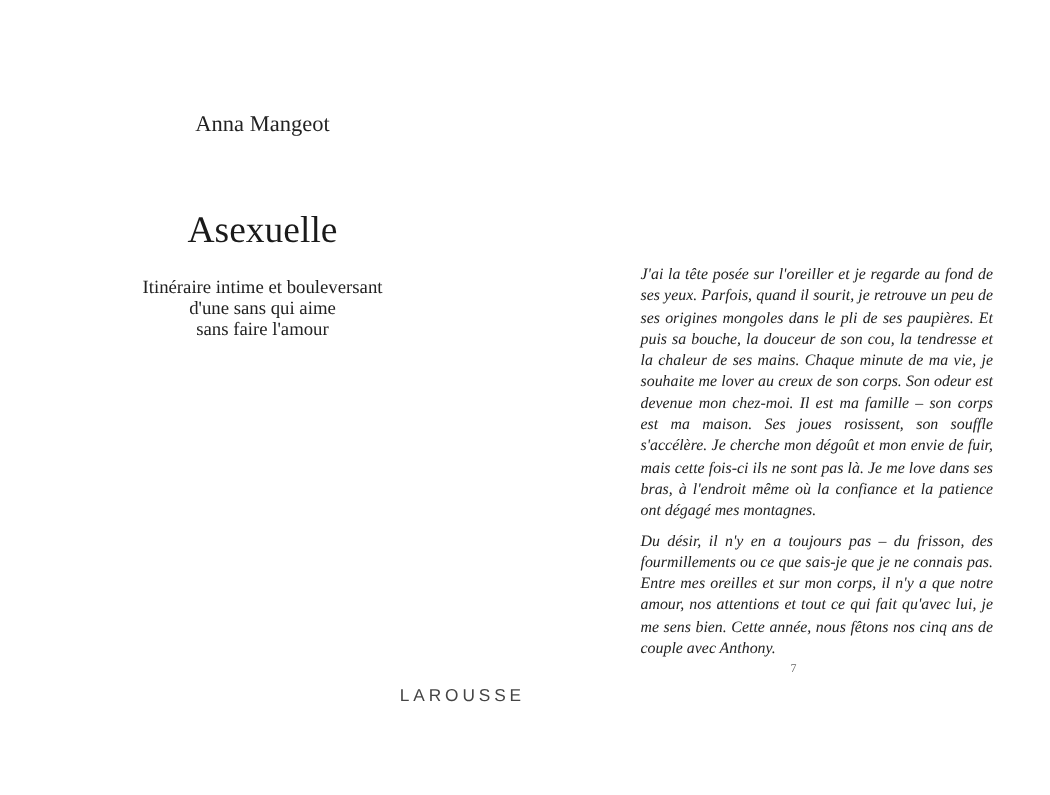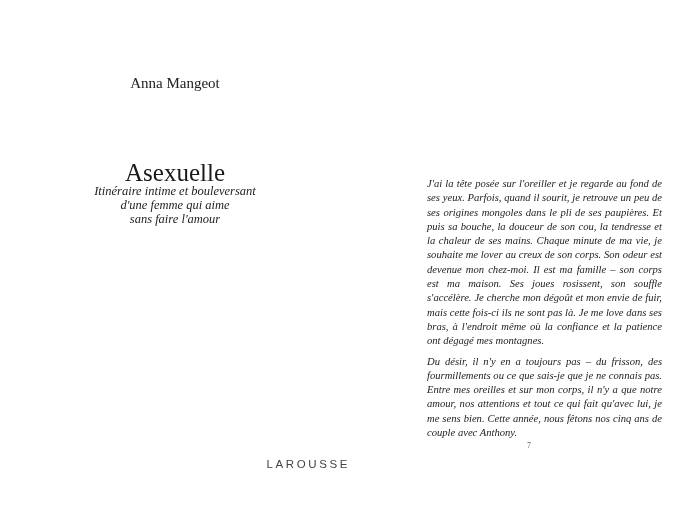--- a/index.html
+++ b/index.html
@@ -1,37 +1,37 @@
 <!DOCTYPE html>
 <html><head>
   <meta charset="utf-8">
   <style>
     html, body { margin: 0; padding: 0; background: #ffffff; }
     body { width: 700px; height: 530px; position: relative; overflow: hidden; font-family: "Liberation Serif", "DejaVu Serif", serif; color: #1a1a1a; }
     .page { position: absolute; top: 0; height: 506px; }
     .left { left: 0; width: 350px; }
     .right { left: 350px; width: 350px; }
     .author { position: absolute; top: 75px; left: 0; width: 100%; text-align: center; font-size: 15px; color: #222; }
-    .title { position: absolute; top: 159px; left: 0; width: 100%; text-align: center; font-size: 25px; color: #1a1a1a; }
-    .subtitle { position: absolute; top: 184px; left: 0; width: 100%; text-align: center; font-size: 12.5px; font-style: italic; line-height: 14px; color: #222; }
+    .title { position: absolute; top: 140px; left: 0; width: 100%; text-align: center; font-size: 25px; color: #1a1a1a; }
+    .subtitle { position: absolute; top: 184px; left: 0; width: 100%; text-align: center; font-size: 12.5px; line-height: 14px; color: #222; }
     .subtitle div { white-space: nowrap; }
     .publisher { position: absolute; top: 458px; left: 0; width: 100%; text-align: right; font-family: "Liberation Sans", "DejaVu Sans", sans-serif; font-size: 11.5px; letter-spacing: 2.6px; color: #444; }
     .body-text { position: absolute; top: 177px; left: 77px; width: 235px; font-size: 10.6px; font-style: italic; line-height: 14.3px; color: #222; text-align: justify; }
     .body-text p { margin: 0 0 6px 0; }
     .folio { position: absolute; top: 441px; left: 177px; font-size: 8px; color: #666; }
   </style>
 </head>
 <body>
 
 <div class="page left">
   <div class="author">Anna Mangeot</div>
   <div class="title">Asexuelle</div>
   <div class="subtitle">
     <div>Itinéraire intime et bouleversant</div>
-    <div>d'une femme qui aime</div>
+    <div>d'une sans qui aime</div>
     <div>sans faire l'amour</div>
   </div>
   <div class="publisher">LAROUSSE</div>
 </div>
 
 <div class="page right">
   <div class="body-text">
     <p>J'ai la tête posée sur l'oreiller et je regarde au fond de ses yeux. Parfois, quand il sourit, je retrouve un peu de ses origines mongoles dans le pli de ses paupières. Et puis sa bouche, la douceur de son cou, la tendresse et la chaleur de ses mains. Chaque minute de ma vie, je souhaite me lover au creux de son corps. Son odeur est devenue mon chez-moi. Il est ma famille – son corps est ma maison. Ses joues rosissent, son souffle s'accélère. Je cherche mon dégoût et mon envie de fuir, mais cette fois-ci ils ne sont pas là. Je me love dans ses bras, à l'endroit même où la confiance et la patience ont dégagé mes montagnes.</p>
     <p>Du désir, il n'y en a toujours pas – du frisson, des fourmillements ou ce que sais-je que je ne connais pas. Entre mes oreilles et sur mon corps, il n'y a que notre amour, nos attentions et tout ce qui fait qu'avec lui, je me sens bien. Cette année, nous fêtons nos cinq ans de couple avec Anthony.</p>
   </div>

